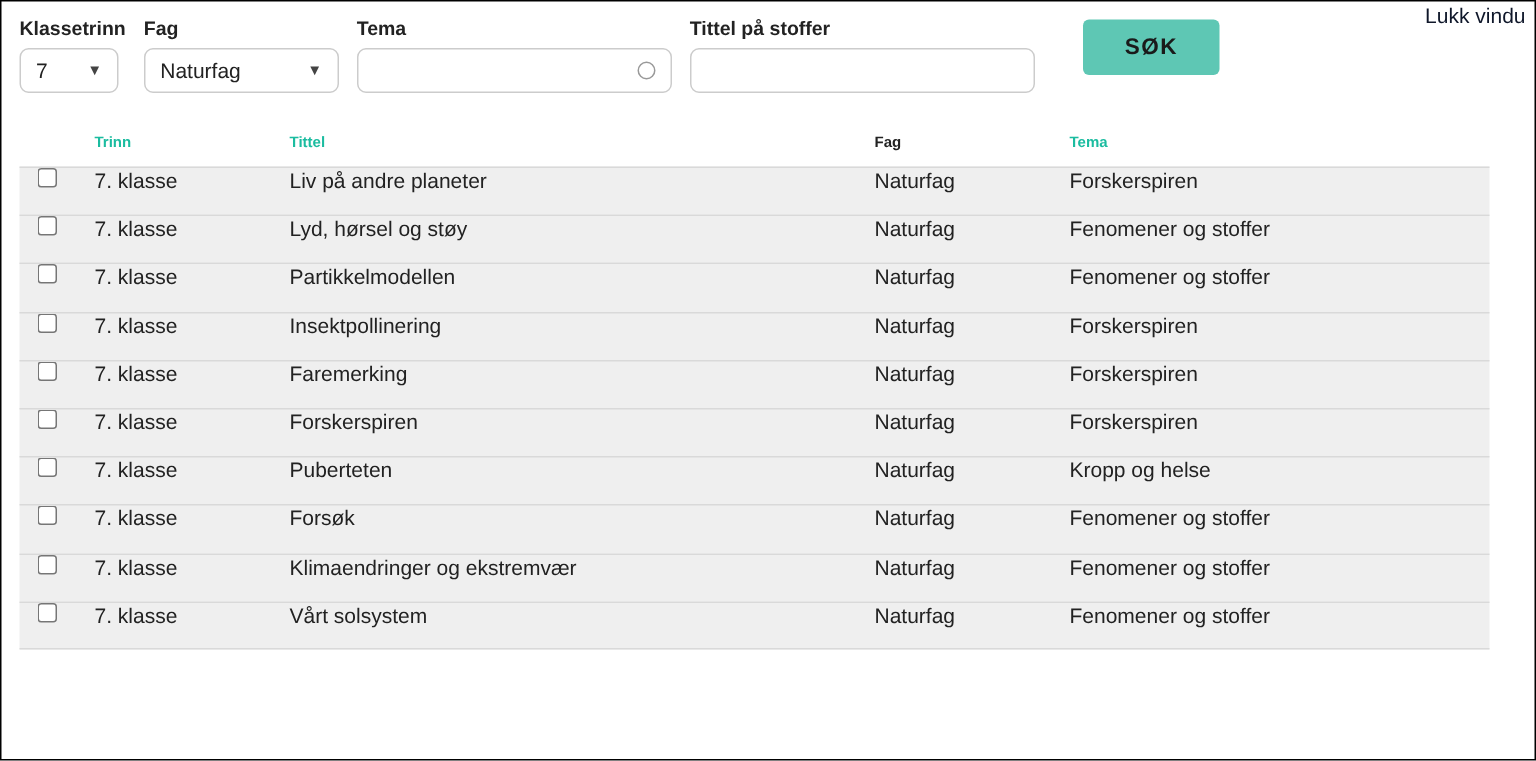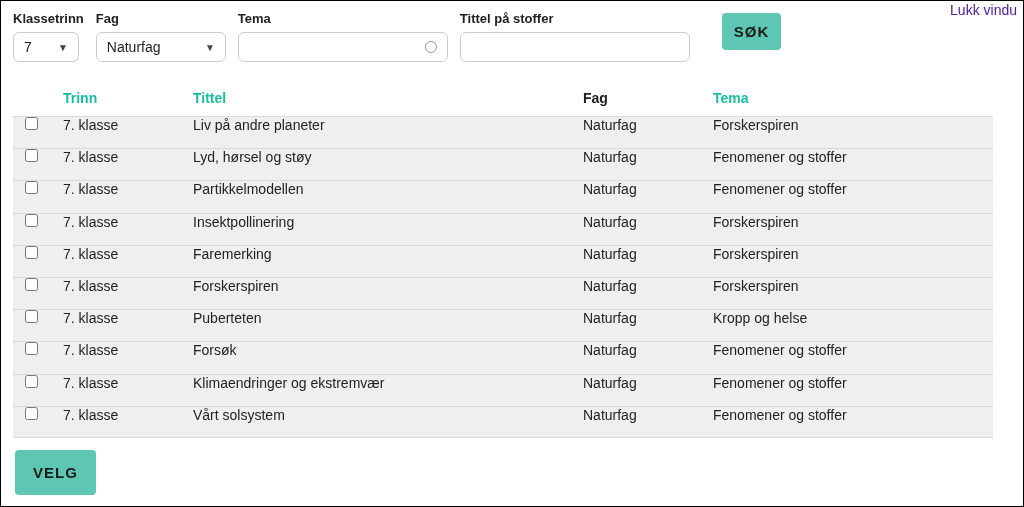--- a/index.html
+++ b/index.html
@@ -1,36 +1,36 @@
 <!DOCTYPE html>
 <html><head>
 <meta charset="utf-8">
 <style>
 * { box-sizing: border-box; margin: 0; padding: 0; }
 body { font-family: Arial, Helvetica, sans-serif; font-size: 14px; color: #222; }
 .window { border: 1px solid #000; width: 1024px; height: 507px; position: relative; background: #fff; overflow: hidden; }
-.close-link { position: absolute; top: 1px; right: 6px; color: #4c1d95; font-size: 14px; text-decoration: none; z-index: 10; }
+.close-link { position: absolute; top: 1px; right: 6px; color: #0f172a; font-size: 14px; text-decoration: none; z-index: 10; }
 .content { padding: 10px 10px 10px 12px; }
 .filters { display: flex; gap: 12px; align-items: flex-start; margin-bottom: 18px; }
 .filter-col { display: flex; flex-direction: column; gap: 6px; }
 .filter-label { font-size: 13px; font-weight: bold; }
 .select, .input-tema, .input-tittel { border: 1px solid #ccc; border-radius: 6px; height: 30px; padding: 0 10px; font-size: 14px; font-family: inherit; background: #fff; display: flex; align-items: center; justify-content: space-between; }
 .caret { font-size: 10px; color: #444; }
 .select-trinn { width: 66px; }
 .select-fag { width: 130px; }
 .input-tema { width: 210px; padding-right: 4px; }
 .input-tema .circle { width:12px; height:12px; border:1.5px solid #999; border-radius:50%; margin-right:6px; flex:none; }
 .input-tema input, .input-tittel input { border:none; outline:none; width:100%; font-size:14px; font-family:inherit; background:transparent; }
 .input-tittel { width: 230px; }
 .filter-col-btn { margin-left: 20px; }
 .btn { background: #5ec7b4; border: none; border-radius: 4px; font-weight: bold; font-size: 15px; letter-spacing: 1px; cursor: pointer; color: #1a1a1a; }
-.btn-search { padding: 10px 12px; margin-top: 2px; }
+.btn-search { padding: 10px 28px; margin-top: 2px; }
 .btn-velg { padding: 14px 18px; margin-top: 12px; margin-left: 2px; }
 .table-wrap { width: 980px; }
-.table-header { display: flex; padding: 10px 0; font-weight: bold; font-size: 14px; }
+.table-header { display: flex; padding: 10px 0; font-weight: bold; font-size: 10px; }
 .col-chk { width: 50px; }
 .col-trinn { width: 130px; }
 .col-tittel { width: 390px; }
 .col-fag { width: 130px; }
 .col-tema { flex: 1; }
 .sorted { color: #1bbca0; }
 .row { display: flex; align-items: flex-start; height: 32.2px; border-top: 1px solid #d9d9d9; background: #efefef; font-size: 14px; }
 .row input[type=checkbox] { margin-left: 12px; }
 .row-last { border-bottom: 1px solid #d9d9d9; }
 </style>
@@ -148,15 +148,14 @@
           <div class="row row-last">
             <div class="col-chk"><input type="checkbox" style=""></div>
             <div class="col-trinn">7. klasse</div>
             <div class="col-tittel">Vårt solsystem</div>
             <div class="col-fag">Naturfag</div>
             <div class="col-tema">Fenomener og stoffer</div>
           </div>
         </div>
     </div>
 
-    <button class="btn btn-velg">VELG</button>
   </div>
 </div>
 
 </body></html>

